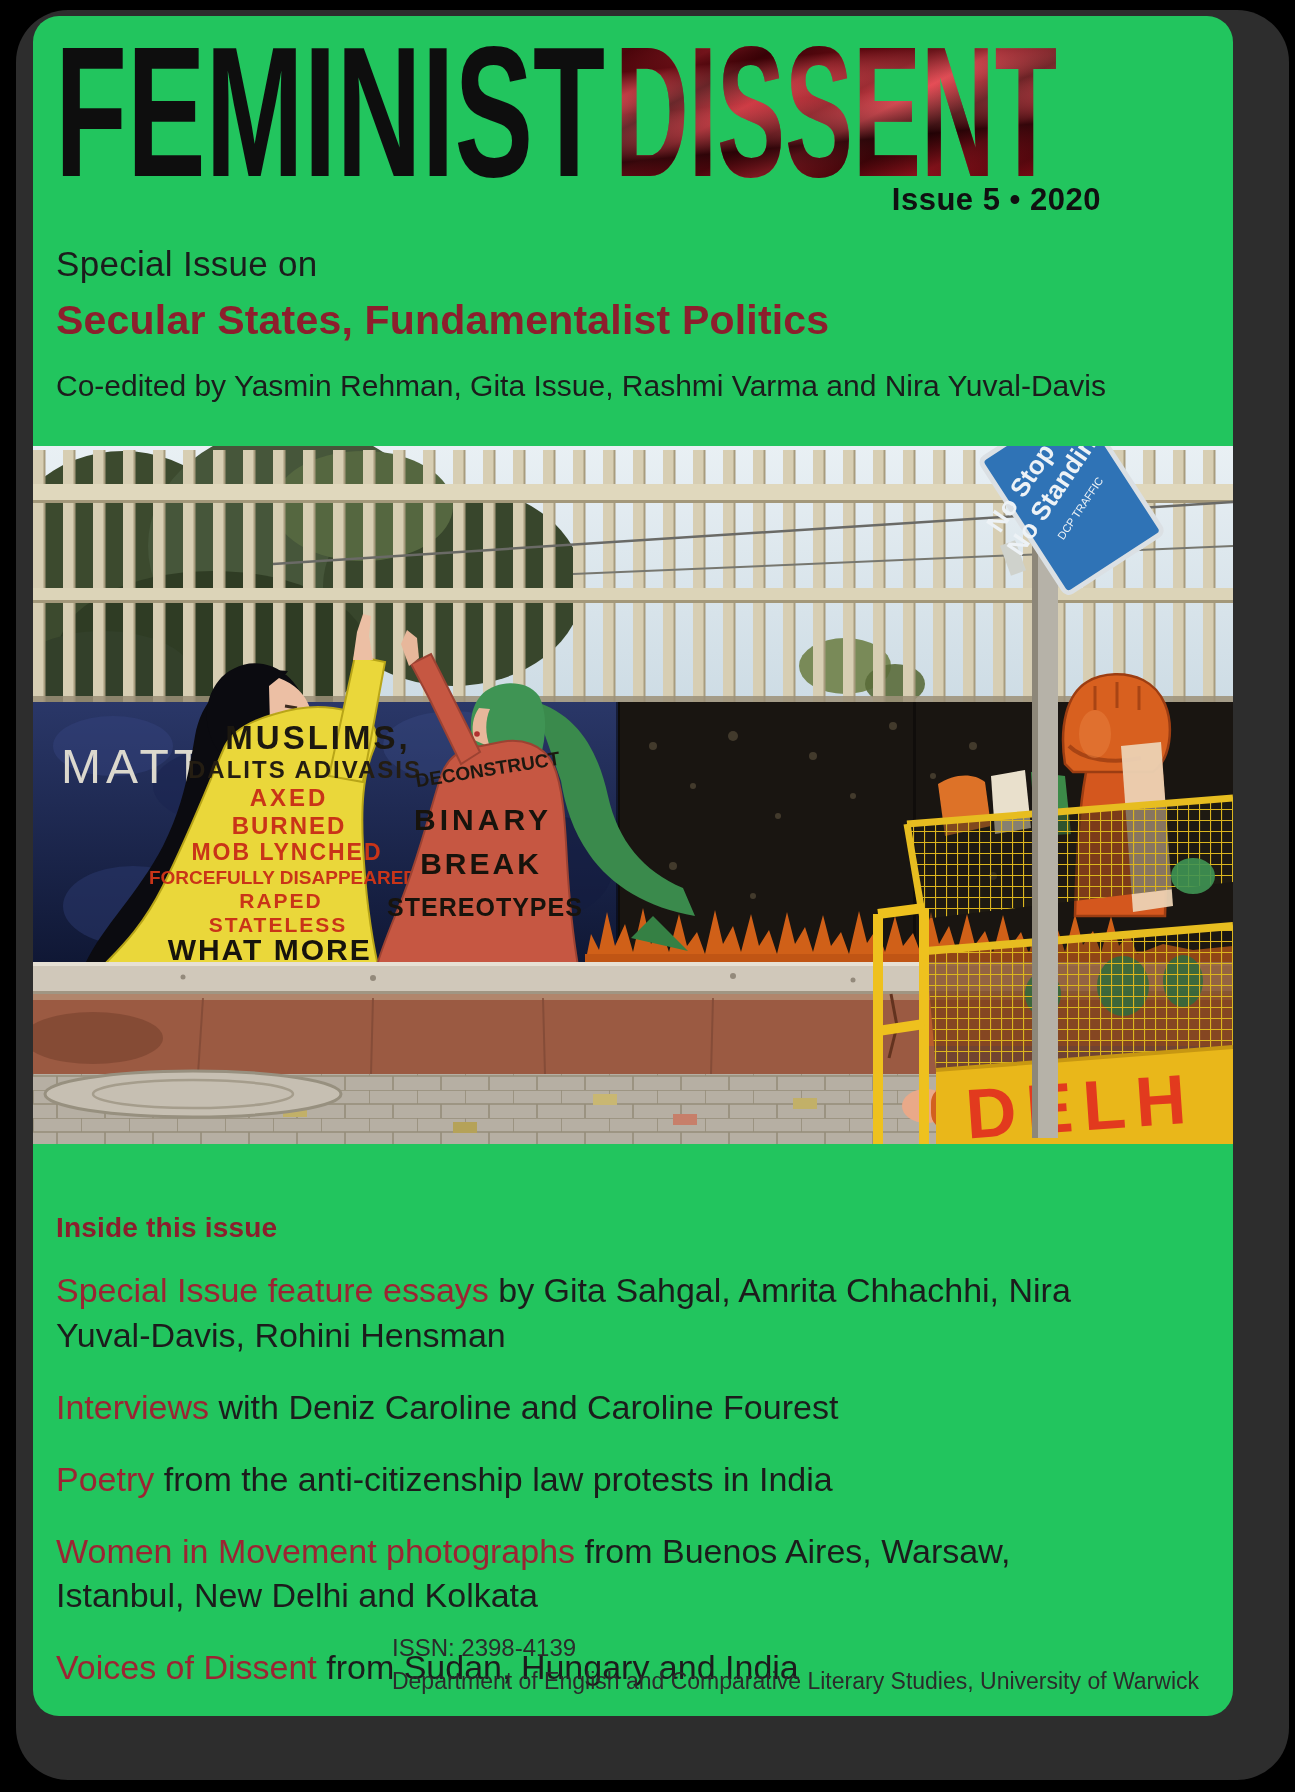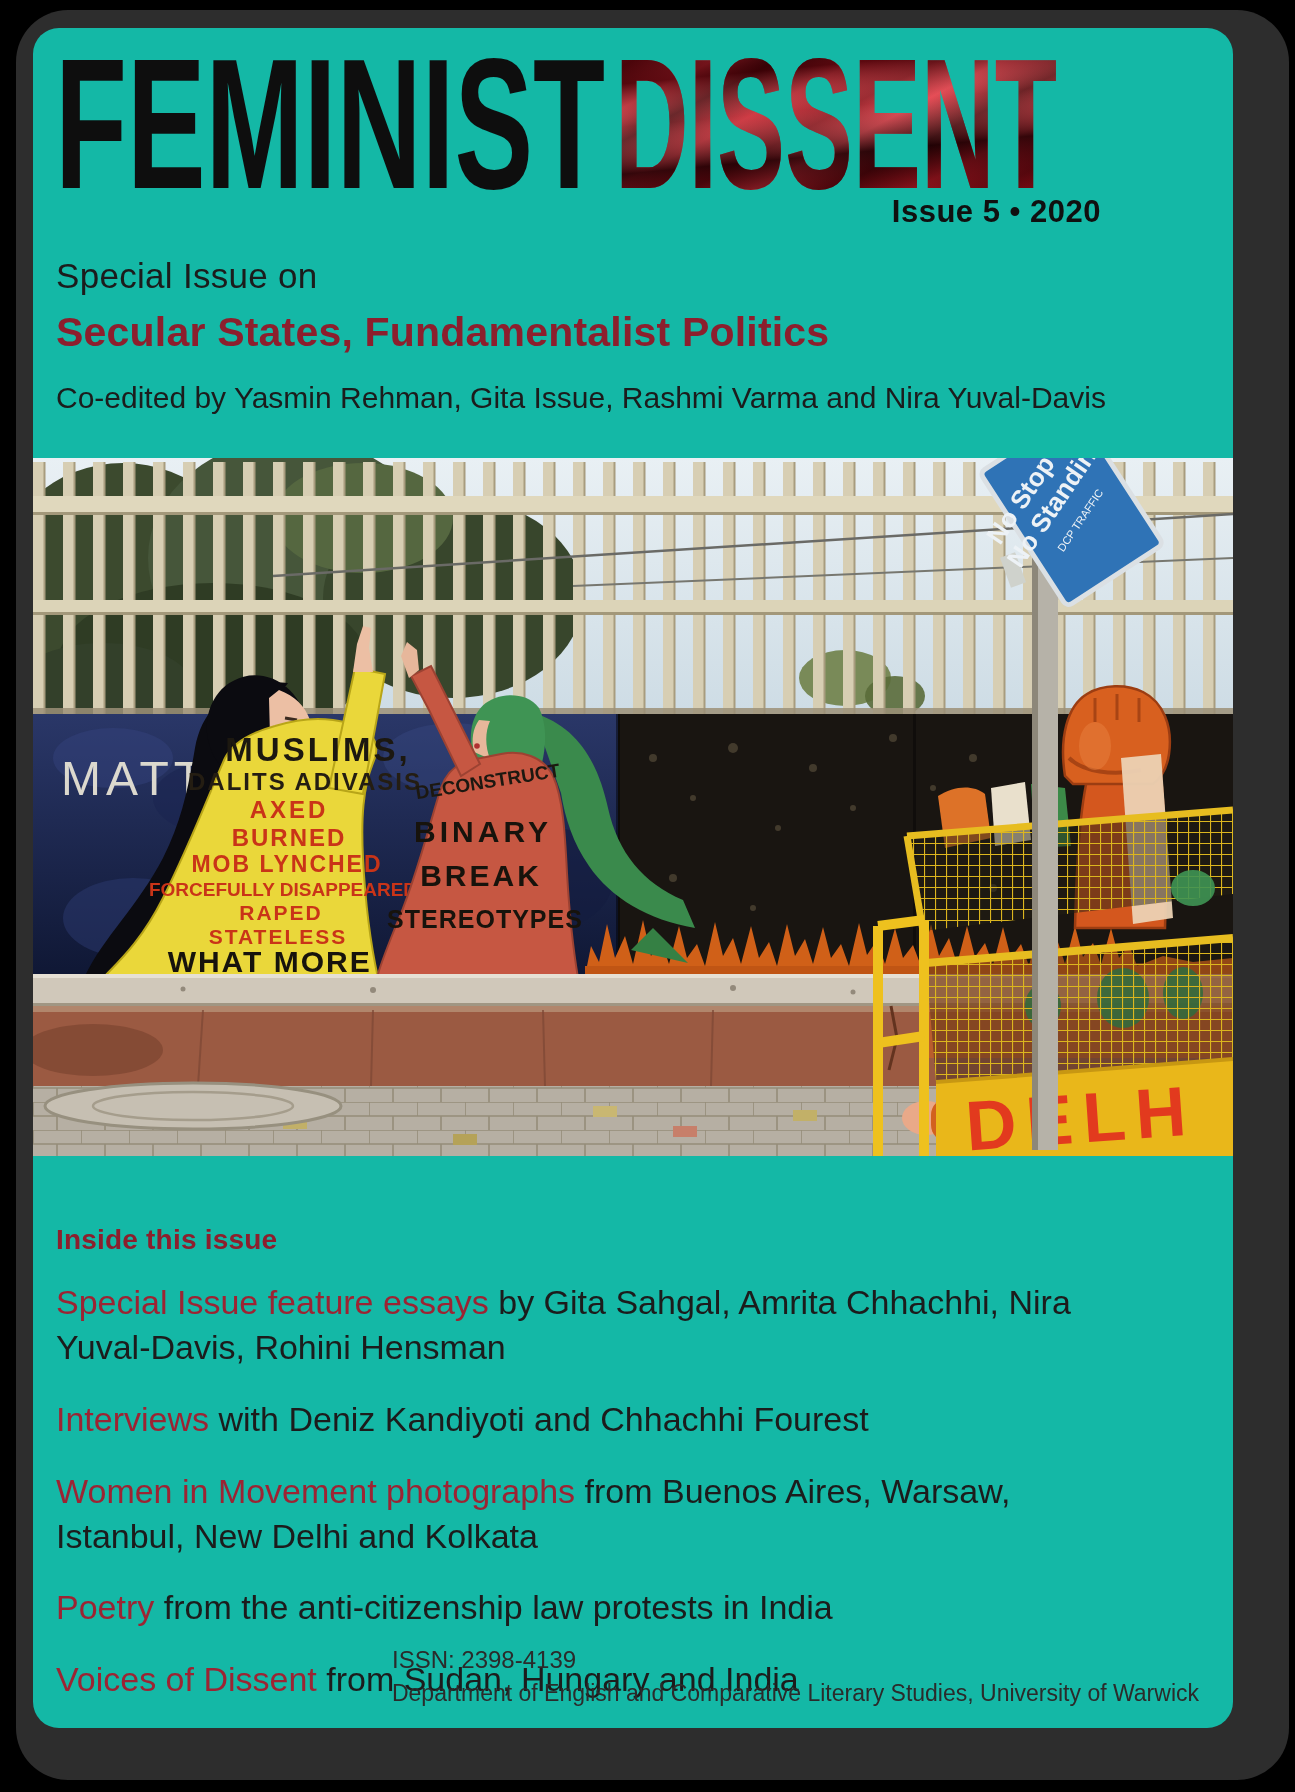--- a/index.html
+++ b/index.html
@@ -1,21 +1,21 @@
 <!DOCTYPE html>
 <html style="--accent: #8C1F2D; --link: #9C2433;"><head>
 <meta charset="utf-8">
 <style>
   html,body{margin:0;padding:0;background:#000;}
   body{width:1295px;height:1792px;position:relative;overflow:hidden;
        font-family:"Liberation Sans",sans-serif;}
   .book-depth{position:absolute;left:16px;top:10px;width:1273px;height:1770px;
        background:#2d2d2d;border-radius:52px;}
-  .page{position:absolute;left:33px;top:28px;width:1200px;height:1700px;
-       background:#14b8a6;border-radius:26px;overflow:hidden;}
+  .page{position:absolute;left:33px;top:16px;width:1200px;height:1700px;
+       background:#22c55e;border-radius:26px;overflow:hidden;}
   .masthead{position:absolute;left:22px;top:25px;width:1002px;height:140px;}
   .issue-line{position:absolute;top:166px;left:0;width:1024px;text-align:right;
        font-size:31px;font-weight:bold;color:#101010;letter-spacing:.5px;padding-left:44px;}
   .kicker{position:absolute;left:23px;top:228px;font-size:35px;color:#1c1c1c;
        font-weight:400;letter-spacing:.3px;}
   .title{position:absolute;left:23px;top:281px;font-size:41px;font-weight:bold;
        color:var(--accent,#8C1F2D);letter-spacing:.2px;}
   .editors{position:absolute;left:23px;top:353px;font-size:30px;color:#1c1c1c;}
   .photo{position:absolute;left:0;top:430px;width:1200px;height:698px;display:block;}
   .inside{position:absolute;left:23px;top:1196px;width:1150px;}
@@ -280,24 +280,24 @@
         <text x="-8" y="30" font-size="26" font-weight="bold">No Standing</text>
         <text x="30" y="56" font-size="11">DCP TRAFFIC</text>
       </g>
     </g>
   </svg>
 
   <div class="inside">
     <h2>Inside this issue</h2>
     <p class="toc-item"><span class="lead">Special Issue feature essays</span><span> by Gita Sahgal, Amrita Chhachhi, Nira
 Yuval-Davis, Rohini Hensman</span></p>
-    <p class="toc-item"><span class="lead">Interviews</span><span> with Deniz Kandiyoti and Chhachhi Fourest</span></p>
+    <p class="toc-item"><span class="lead">Interviews</span><span> with Deniz Caroline and Caroline Fourest</span></p>
+    <p class="toc-item"><span class="lead">Poetry</span><span> from the anti-citizenship law protests in India</span></p>
     <p class="toc-item"><span class="lead">Women in Movement photographs</span><span> from Buenos Aires, Warsaw,
 Istanbul, New Delhi and Kolkata</span></p>
-    <p class="toc-item"><span class="lead">Poetry</span><span> from the anti-citizenship law protests in India</span></p>
     <p class="toc-item"><span class="lead">Voices of Dissent</span><span> from Sudan, Hungary and India</span></p>
   </div>
 
   <div class="footer">
     <div class="issn">ISSN: 2398-4139</div>
     <div class="affil">Department of English and Comparative Literary Studies, University of Warwick</div>
   </div>
 </div>
 
 </body></html>

